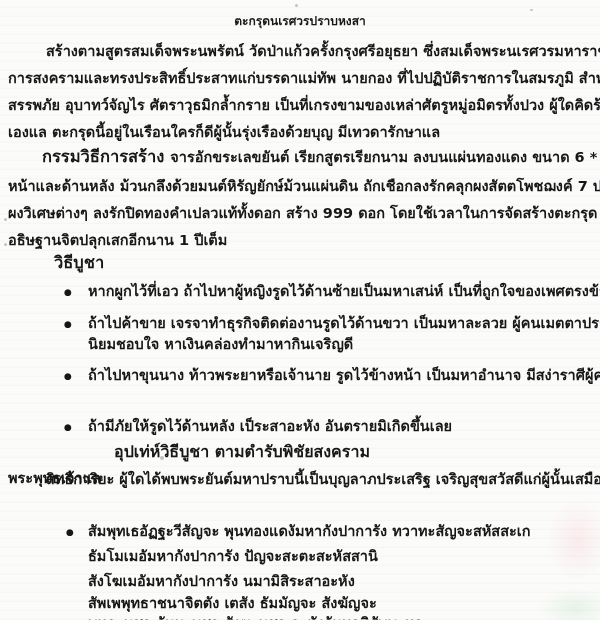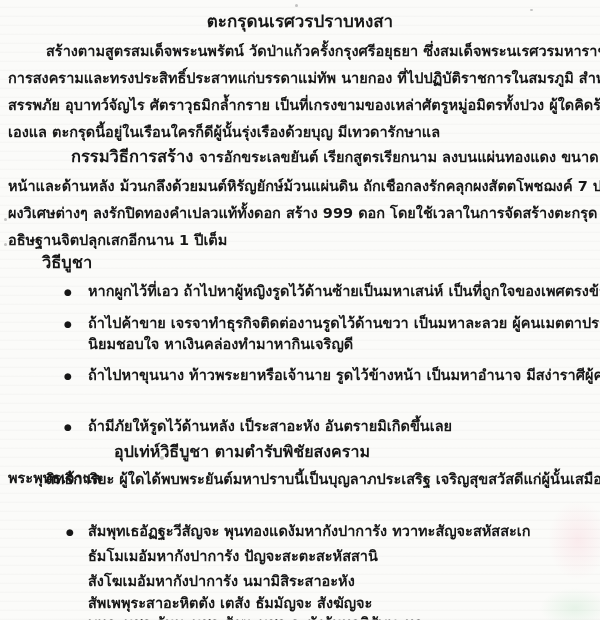--- a/index.html
+++ b/index.html
@@ -21,34 +21,34 @@
     pointer-events:none;
   }
   .line{
     position:absolute;
     white-space:nowrap;
     font-size:14.5px;
     line-height:20px;
     letter-spacing:0px;
   }
   .title{
-    font-size:17px;
+    font-size:12px;
     font-weight:700;
     width:600px;
     text-align:center;
   }
   .h-inline{
     font-size:16.5px;
     font-weight:700;
     margin-right:6px;
-    margin-left:29px;
   }
   .h-section{
     font-size:16.5px;
     font-weight:700;
+    margin-left:12px;
   }
   .h-center{
     font-size:16px;
     font-weight:700;
     width:484px;
     text-align:center;
   }
   .bullet-dot{
     position:absolute;
     font-size:9px;
@@ -100,21 +100,21 @@
   <div class="line" style="left:88px;top:416px;">ถ้ามีภัยให้รูดไว้ด้านหลัง เป็ระสาอะหัง อันตรายมิเกิดขึ้นเลย</div>
 
   <div class="line h-center" style="left:0;top:442px;">อุปเท่ห์วิธีบูชา ตามตำรับพิชัยสงคราม</div>
   <div class="line" style="left:46px;top:469px;">สิทธิการิยะ ผู้ใดได้พบพระยันต์มหาปราบนี้เป็นบุญลาภประเสริฐ เจริญสุขสวัสดีแก่ผู้นั้นเสมือนหนึ่งได้พบ</div>
   <div class="line" style="left:8px;top:468px;">พระพุทธเจ้าแล</div>
 
   <span class="bullet-dot" style="left:66px;top:522px;">●</span>
   <div class="line" style="left:88px;top:521px;">สัมพุทเธอัฏฐะวีสัญจะ พุนทองแดงัมหากังปาการัง ทวาทะสัญจะสหัสสะเก</div>
   <div class="line" style="left:88px;top:546px;">ธัมโมเมอัมหากังปาการัง ปัญจะสะตะสะหัสสานิ</div>
   <div class="line" style="left:88px;top:571px;">สังโฆเมอัมหากังปาการัง นมามิสิระสาอะหัง</div>
-  <div class="line" style="left:88px;top:593px;">สัพเพพุระสาอะหิตตัง เตสัง ธัมมัญจะ สังฆัญจะ</div>
+  <div class="line" style="left:88px;top:593px;">สัพเพพุทธาชนาจิตตัง เตสัง ธัมมัญจะ สังฆัญจะ</div>
   <div class="line" style="left:88px;top:613px;">พุทธะบูชา ธัมมะบูชา สังฆะบูชา อะหังวันทามิสัพพะทา</div>
 
   <div class="smudge smudge-pink"></div>
   <div class="smudge smudge-green"></div>
   <div class="speck" style="left:295px;top:4px;width:3px;height:3px;"></div>
   <div class="speck" style="left:530px;top:9px;width:3px;height:2px;"></div>
   <div class="speck" style="left:4px;top:218px;width:3px;height:3px;"></div>
   <div class="speck" style="left:4px;top:243px;width:3px;height:3px;"></div>
   <div class="speck" style="left:160px;top:456px;width:4px;height:4px;"></div>
 

